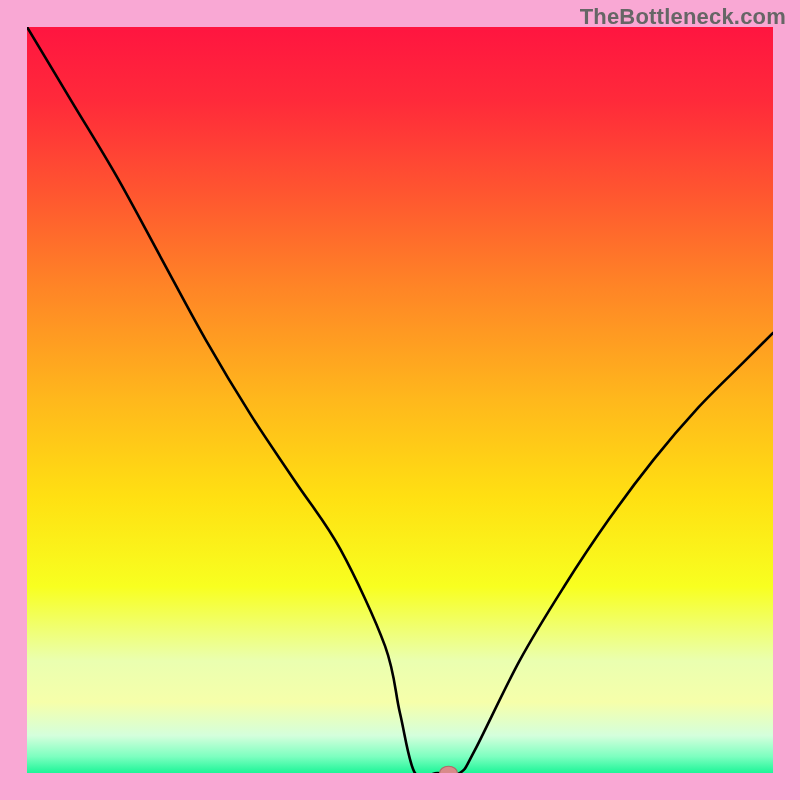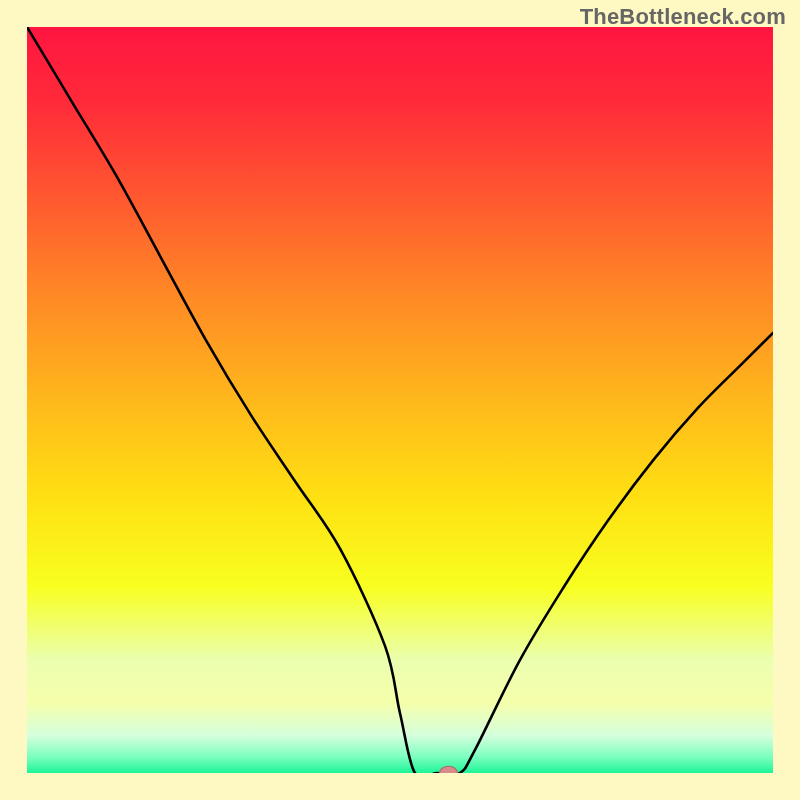--- a/index.html
+++ b/index.html
@@ -8,21 +8,21 @@
     width: 800px;
     height: 800px;
     background: #000;
     font-family: Arial, Helvetica, sans-serif;
     overflow: hidden;
   }
   .frame {
     position: relative;
     width: 800px;
     height: 800px;
-    background: #fef9c3;
+    background: #f9a8d4;
   }
   .watermark {
     position: absolute;
     top: 4px;
     right: 14px;
     font-size: 22px;
     font-weight: 600;
     color: #666;
     letter-spacing: 0.2px;
     z-index: 10;

